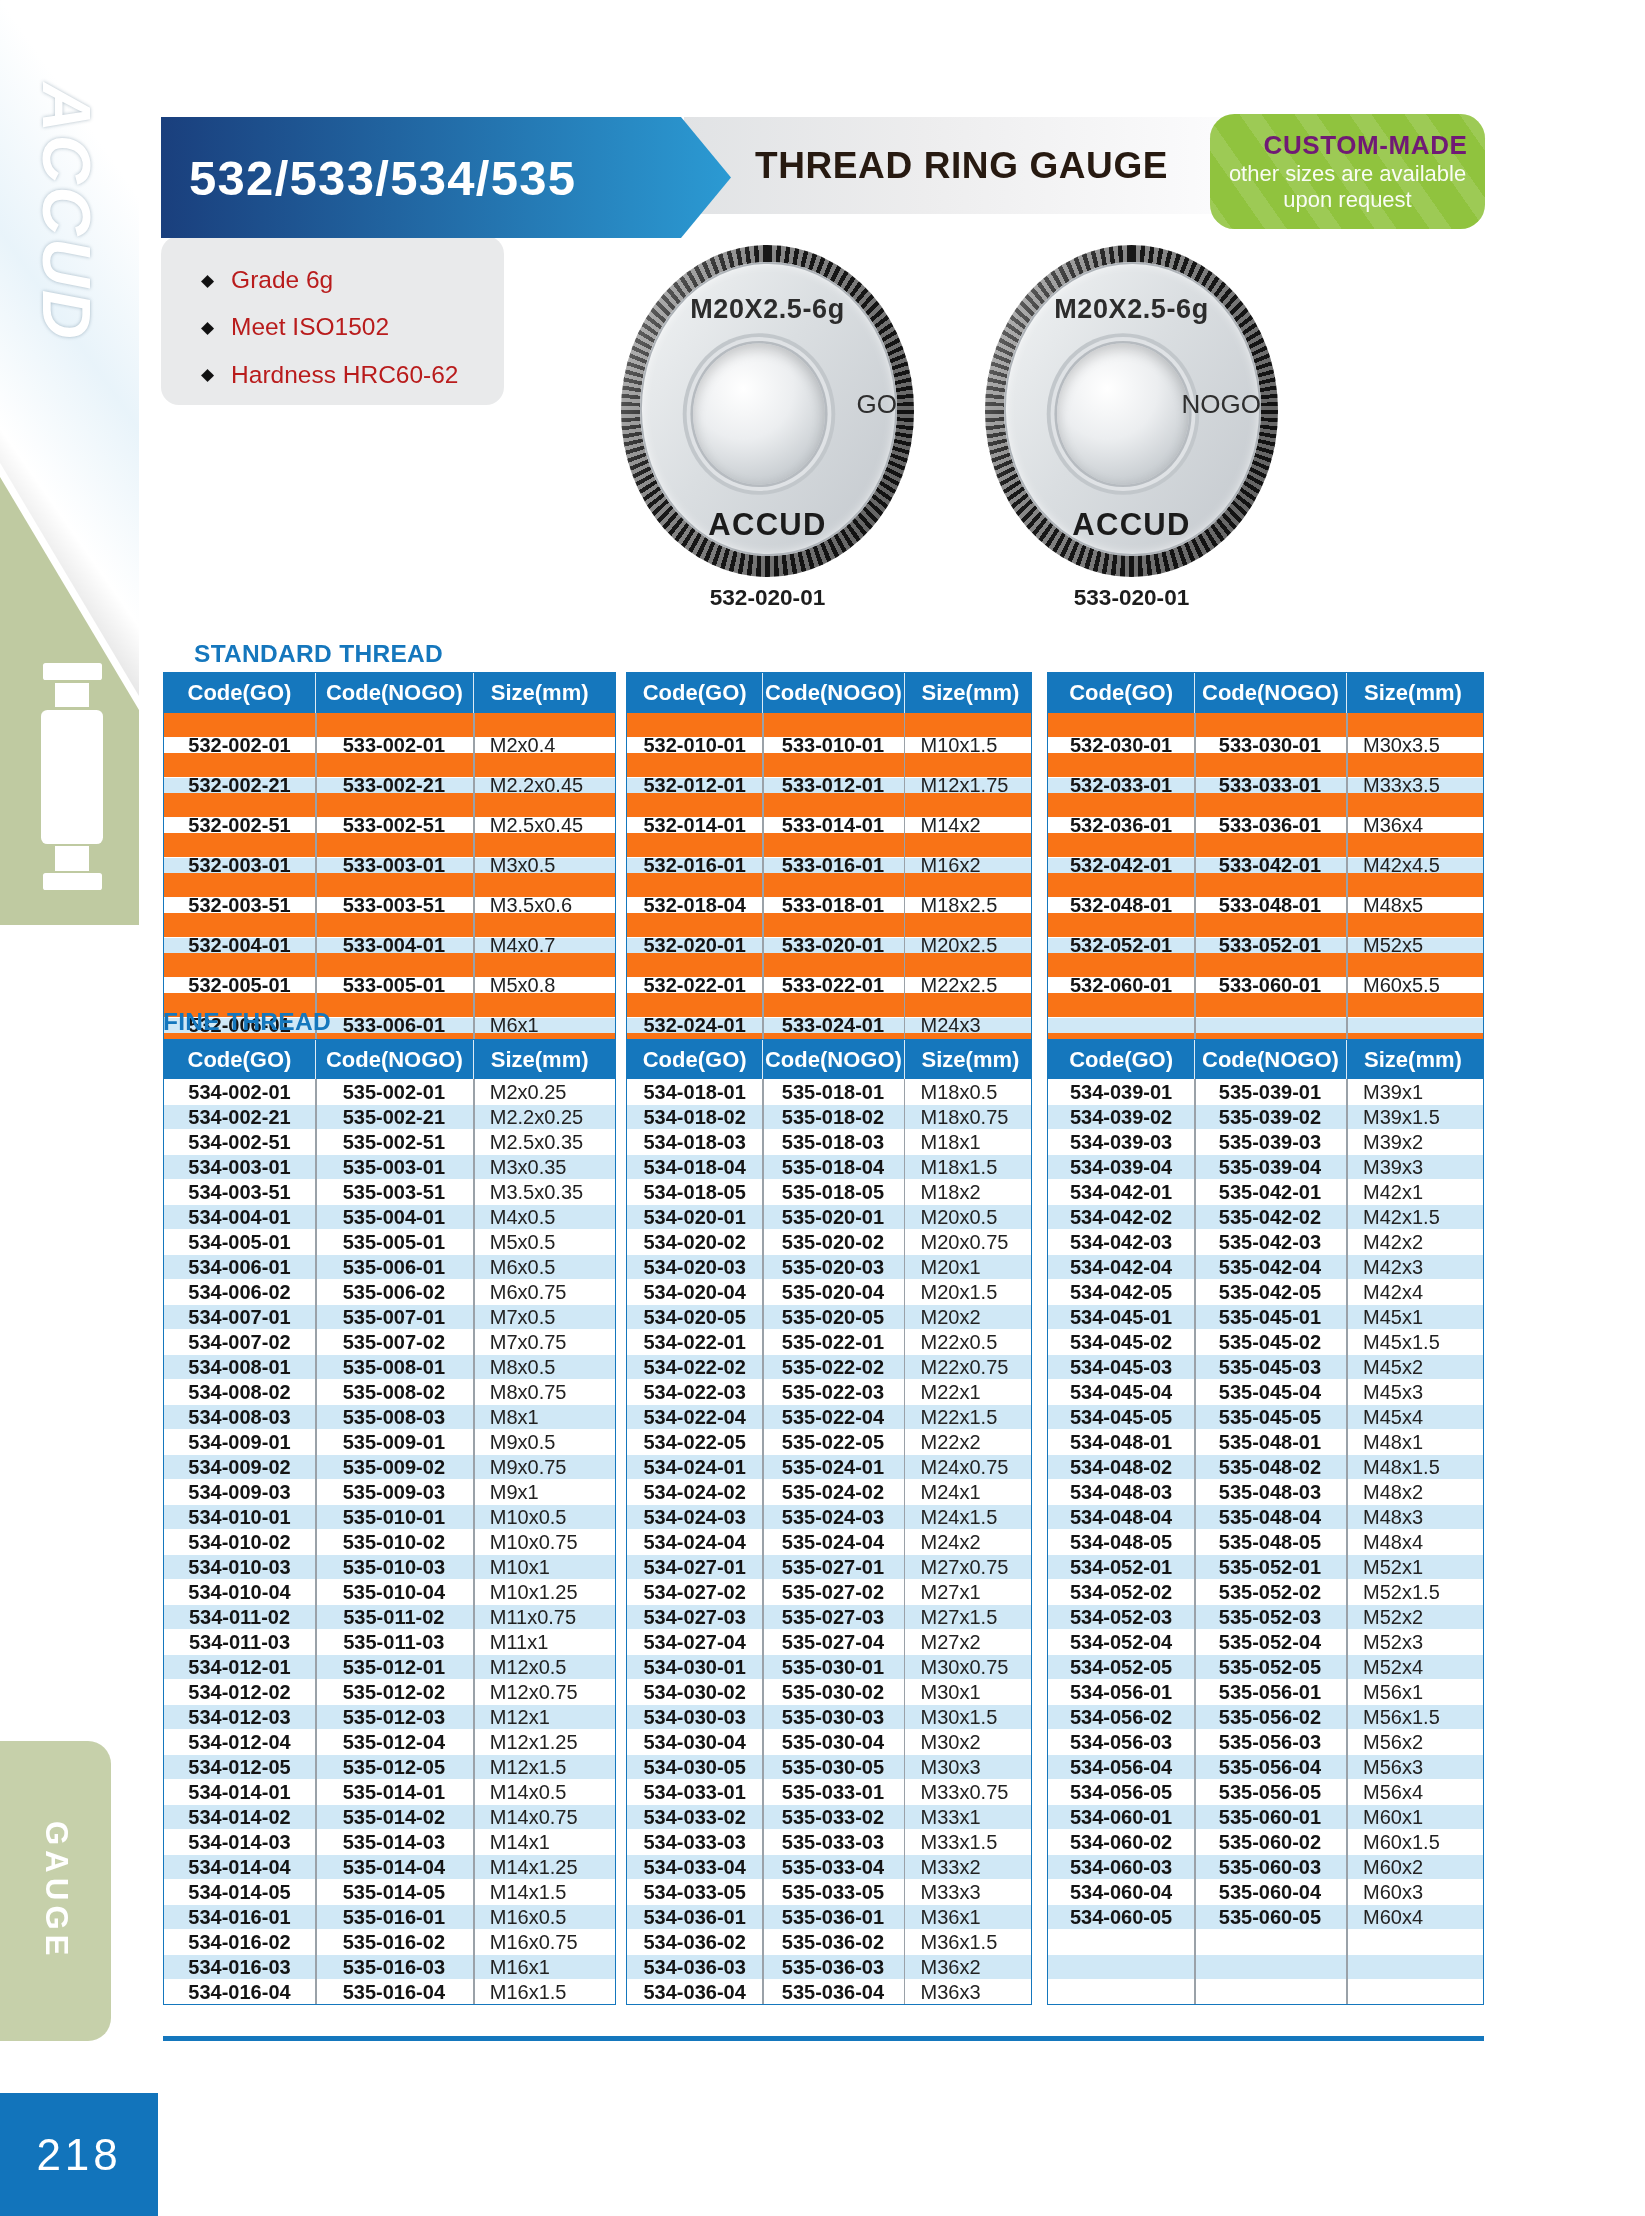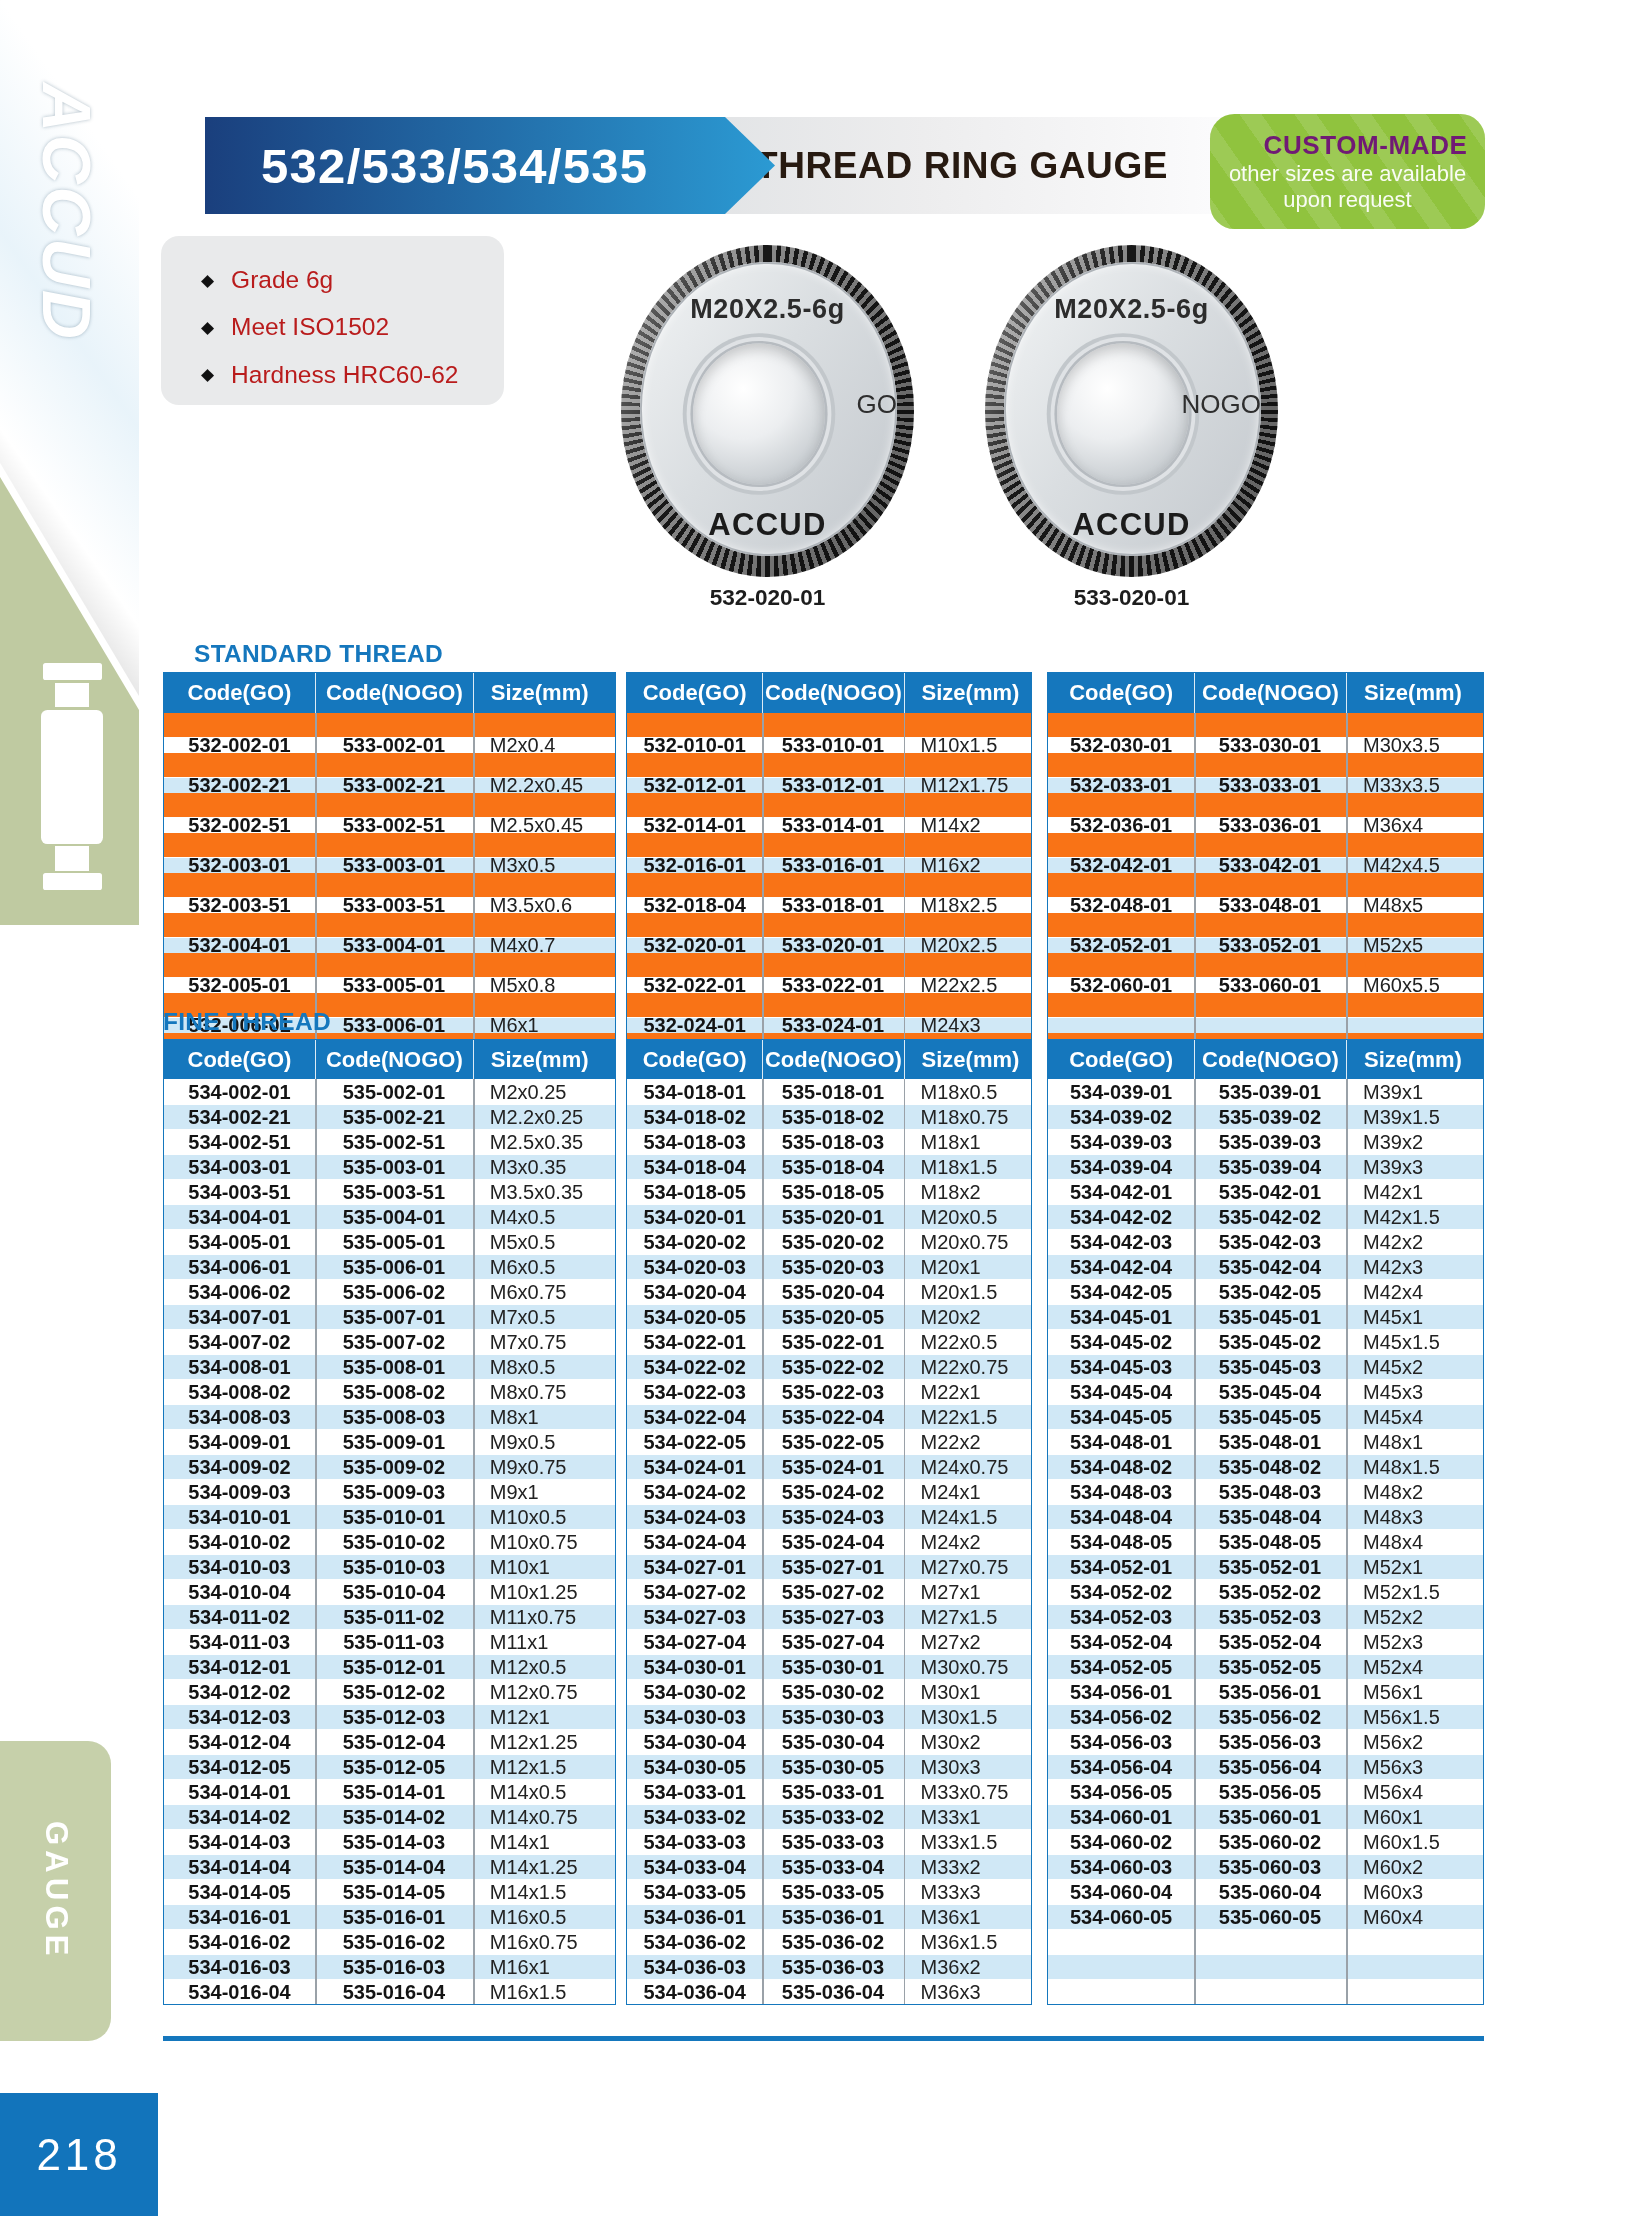--- a/index.html
+++ b/index.html
@@ -58,24 +58,24 @@
   .page-box span { color:#fff; font-size:44px; letter-spacing:3.9px; }
 
   
   .banner-light {
     left:684px; top:117px; width:961px; height:97px;
     background:linear-gradient(90deg,#e1e3e5 0%,#ededee 25%,#fbfbfc 55%,#ffffff 75%);
     display:flex; align-items:center; padding-left:71px; z-index:1;
   }
   .page-title { font-size:37px; font-weight:bold; color:#271a11; letter-spacing:0.6px; }
   .banner-blue {
-    left:161px; top:117px; width:570px; height:97px; z-index:2;
+    left:161px; top:117px; width:570px; height:121px; z-index:2;
     background:linear-gradient(90deg,var(--banner-blue-start,#1a3f7d) 0%,var(--banner-blue-end,#2b9ad3) 100%);
     clip-path:polygon(0 0,calc(100% - 50px) 0,100% 50%,calc(100% - 50px) 100%,0 100%);
-    display:flex; align-items:center; padding-left:56px;margin-left:44px;
+    display:flex; align-items:center; padding-left:28px;
   }
   .models { color:#ffffff; font-size:49px; font-weight:bold; letter-spacing:1.3px; }
 
   .badge {
     left:1210px; top:114px; width:275px; height:115px; z-index:3;
     background:var(--badge-green,#90c33e); border-radius:24.5px;
     display:flex; flex-direction:column; align-items:center; text-align:center;
     padding-top:15.5px; overflow:hidden;
   }
   .badge::before {

